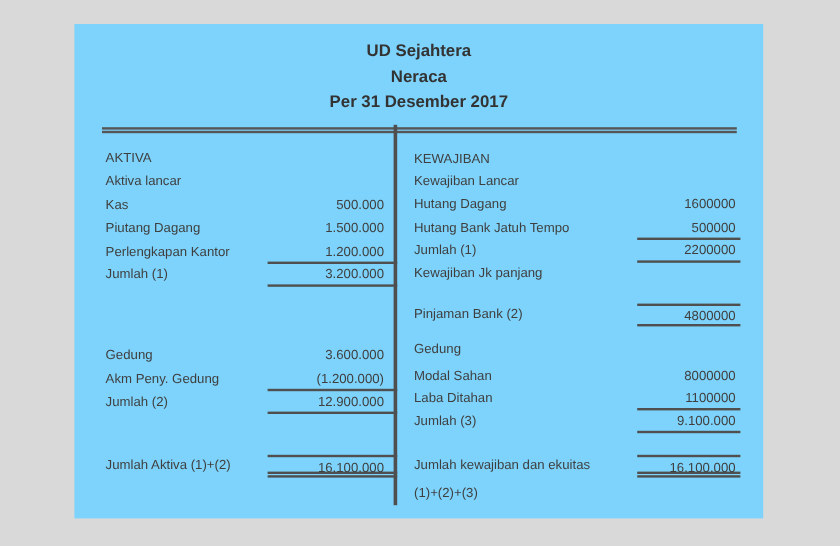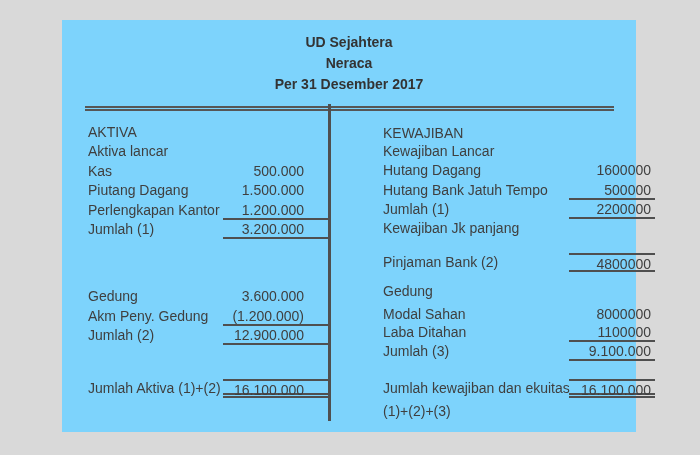--- a/index.html
+++ b/index.html
@@ -21,29 +21,29 @@
   .hrule-double{
     position:absolute;left:23px;top:86px;width:529px;height:5px;
     border-top:2px solid #565656;border-bottom:2px solid #565656;
     box-sizing:border-box;
   }
   .vdivider{
     position:absolute;left:266px;top:84px;width:3px;height:317px;
     background:#4f4f4f;
   }
   .row{
-    position:absolute;height:19px;line-height:19px;font-size:14px;
+    position:absolute;height:19px;line-height:19px;font-size:11px;
     white-space:nowrap;
   }
   .row.left{left:26px;width:243px;}
-  .row.right{left:283px;width:272px;margin-left:38px;}
+  .row.right{left:283px;width:272px;}
   .lbl{position:absolute;left:0;top:0;height:100%;line-height:19px;}
   .amt{
     position:absolute;right:0;top:0;height:100%;line-height:19px;
-    width:108px;text-align:right;padding-right:27px;box-sizing:border-box;
+    width:108px;text-align:right;padding-right:11px;box-sizing:border-box;
   }
   .row.right .amt{width:86px;padding-right:4px;}
   .rb{border-bottom:2px solid #4f4f4f;}
   .rt{border-top:2px solid #4f4f4f;}
   .rdb{border-bottom:5px double #4f4f4f;}
 </style>
 </head>
 <body>
 
 <div class="page">

